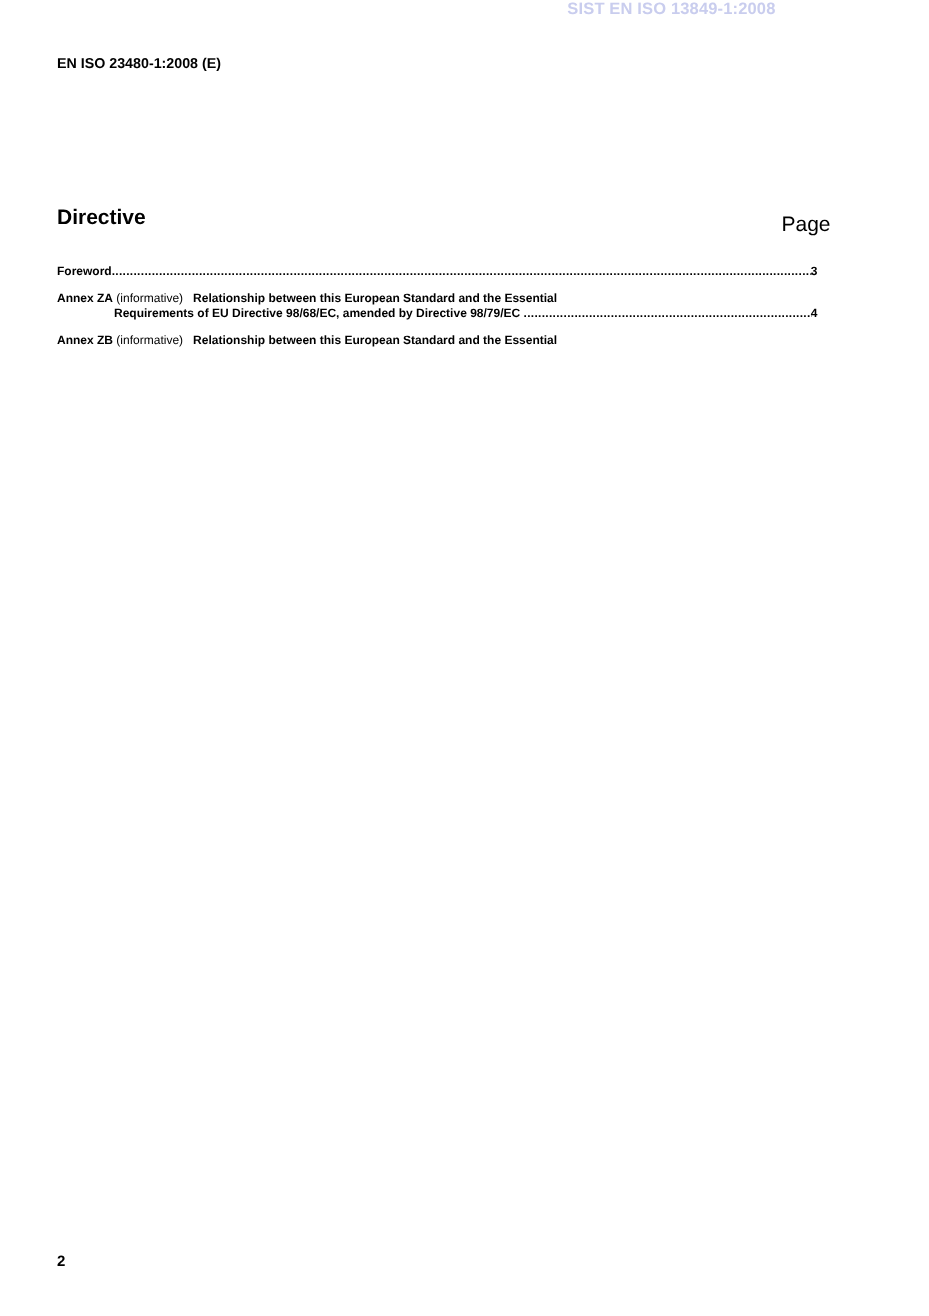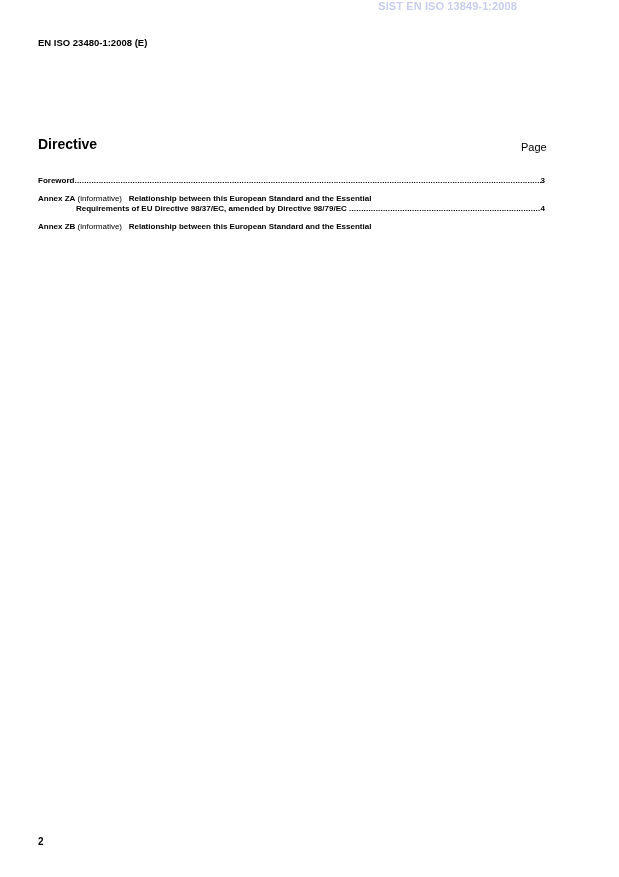--- a/index.html
+++ b/index.html
@@ -2,21 +2,21 @@
 <html><head>
   <meta charset="utf-8">
   <style>
     html, body { margin: 0; padding: 0; background: #ffffff; }
     body { width: 619px; height: 877px; position: relative; overflow: hidden;
            font-family: "Liberation Sans", sans-serif; color: #000; }
     .watermark { position: absolute; top: 0px; left: 0; width: 517px; text-align: right;
                  font-size: 11px; font-weight: bold; color: #c9cdee; letter-spacing: 0.1px; }
     .doc-id { position: absolute; top: 37px; left: 38px; font-size: 9.5px; font-weight: bold; }
     .contents-title { position: absolute; top: 136px; left: 38px; font-size: 14px; font-weight: bold; }
-    .page-label { position: absolute; top: 141px; left: 521px; font-size: 11px; }
+    .page-label { position: absolute; top: 141px; left: 521px; font-size: 14px; }
     .toc { position: absolute; top: 176px; left: 38px; width: 507px; font-size: 8px; }
     .toc-entry { margin-bottom: 8px; }
     .line { display: flex; align-items: flex-start; white-space: nowrap; line-height: 10px; }
     .line .dots { flex: 1; overflow: hidden; font-weight: bold; letter-spacing: 0.2px; }
     .line .dots::before { content: "........................................................................................................................................................................................................................................................................"; }
     .b { font-weight: bold; }
     .indent { padding-left: 38px; }
     .pnum { font-weight: bold; }
     .page-number { position: absolute; top: 836px; left: 38px; font-size: 10px; font-weight: bold; }
   </style>
@@ -37,21 +37,21 @@
       <span class="dots"></span>
       <span class="pnum">3</span>
     </div>
   </div>
 
   <div class="toc-entry">
     <div class="line">
       <span class="b">Annex ZA</span>&nbsp;<span>(informative)</span>&nbsp;&nbsp;&nbsp;<span class="b">Relationship between this European Standard and the Essential</span>
     </div>
     <div class="line indent">
-      <span class="b">Requirements of EU Directive 98/37/EC, amended by Directive 98/79/EC</span>&nbsp;
+      <span class="b">Requirements of EU Directive 98/68/EC, amended by Directive 98/79/EC</span>&nbsp;
       <span class="dots"></span>
       <span class="pnum">4</span>
     </div>
   </div>
 
   <div class="toc-entry">
     <div class="line">
       <span class="b">Annex ZB</span>&nbsp;<span>(informative)</span>&nbsp;&nbsp;&nbsp;<span class="b">Relationship between this European Standard and the Essential</span>
     </div>
   </div>

